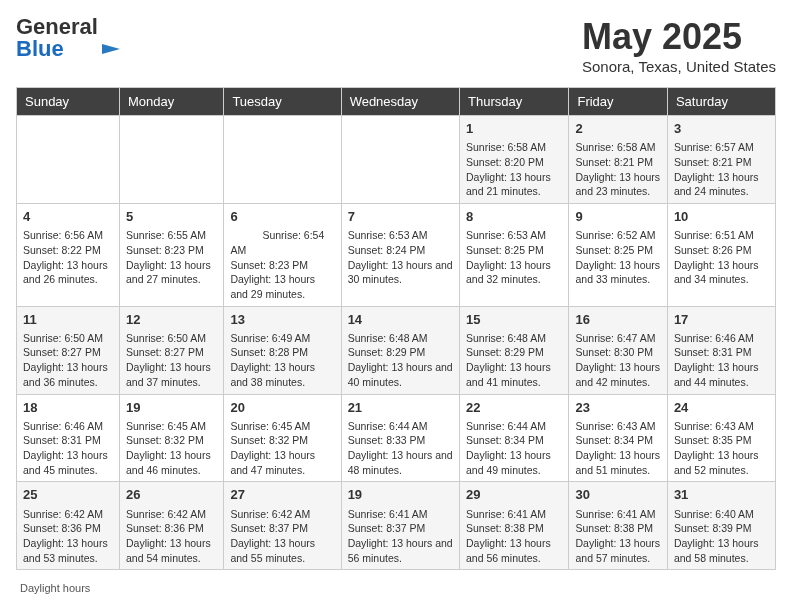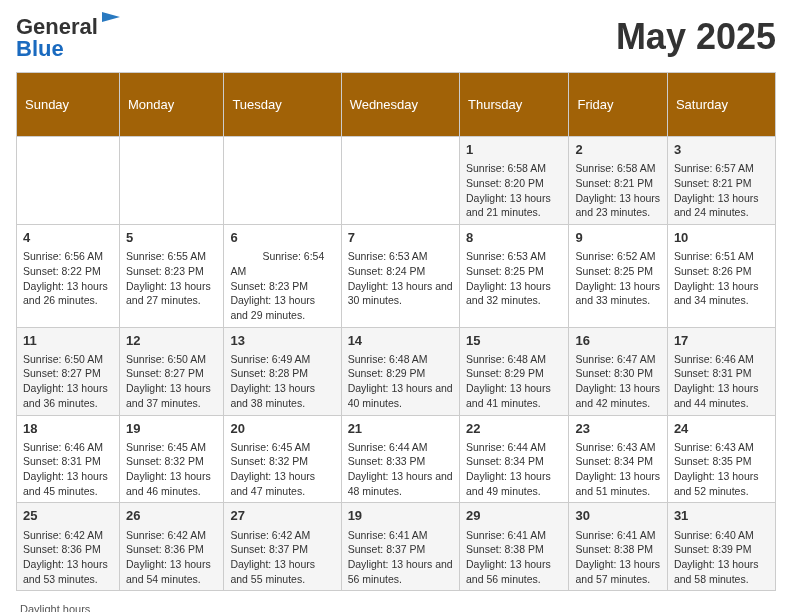--- a/index.html
+++ b/index.html
@@ -39,24 +39,24 @@
     .title-block .location {
       font-size: 15px;
       color: #333;
     }
     table {
       width: 100%;
       border-collapse: collapse;
       font-size: 11px;
     }
     thead tr th {
-      background-color: #a16207;
+      background-color: #404040;
       color: #fff;
       text-align: left;
-      padding: 24px 8px;
+      padding: 6px 8px;
       font-size: 13px;
       font-weight: normal;
       border: 1px solid #ccc;
     }
     tbody tr td {
       vertical-align: top;
       border: 1px solid #ccc;
       padding: 4px 6px;
       height: 80px;
       background: #fff;
@@ -75,31 +75,32 @@
     }
     .empty {
       background: #fff !important;
     }
   </style>
 </head>
 <body>
 
 <div class="header">
   <div class="logo">
-    <div style="display:flex; align-items:flex-start;">
+    <div style="display:flex; align-items:flex-end;">
       <span class="logo-text">
         <span>General</span><br><span class="blue">Blue</span>
       </span>
       <svg width="22" height="22" viewBox="0 0 22 22" style="margin-left:2px; margin-top:-10px;">
         <polygon points="2,6 20,11 2,16" fill="#2979c0"></polygon>
       </svg>
     </div>
   </div>
   <div class="title-block">
     <div class="month-year">May 2025</div>
+    <div class="location">Sonora, Texas, United States</div>
   </div>
 </div>
 
 <table>
   <thead>
     <tr id="days-header">
         <th>Sunday</th>
         <th>Monday</th>
         <th>Tuesday</th>
         <th>Wednesday</th>

